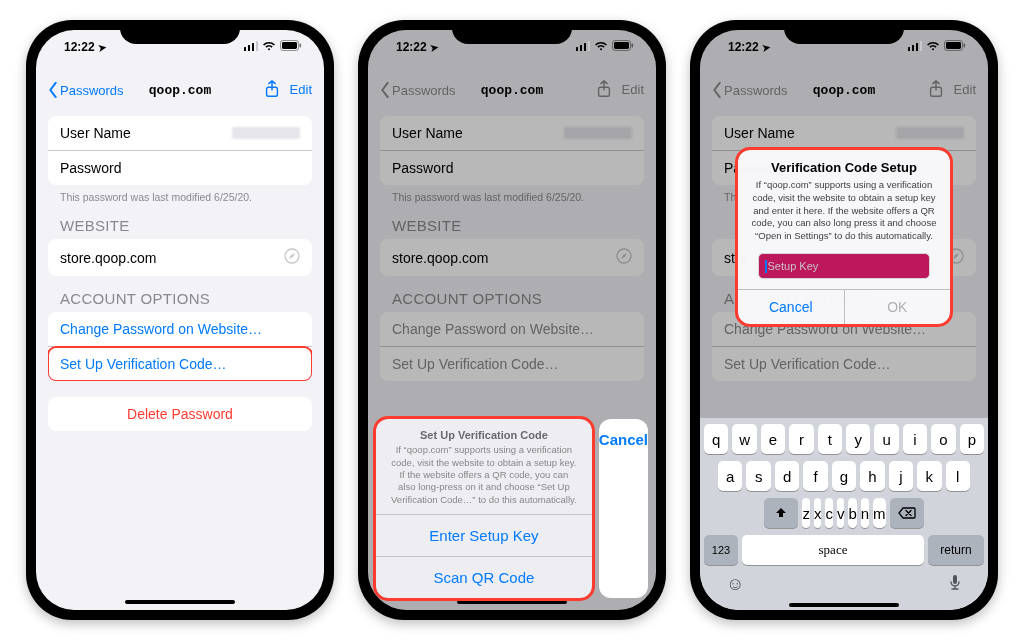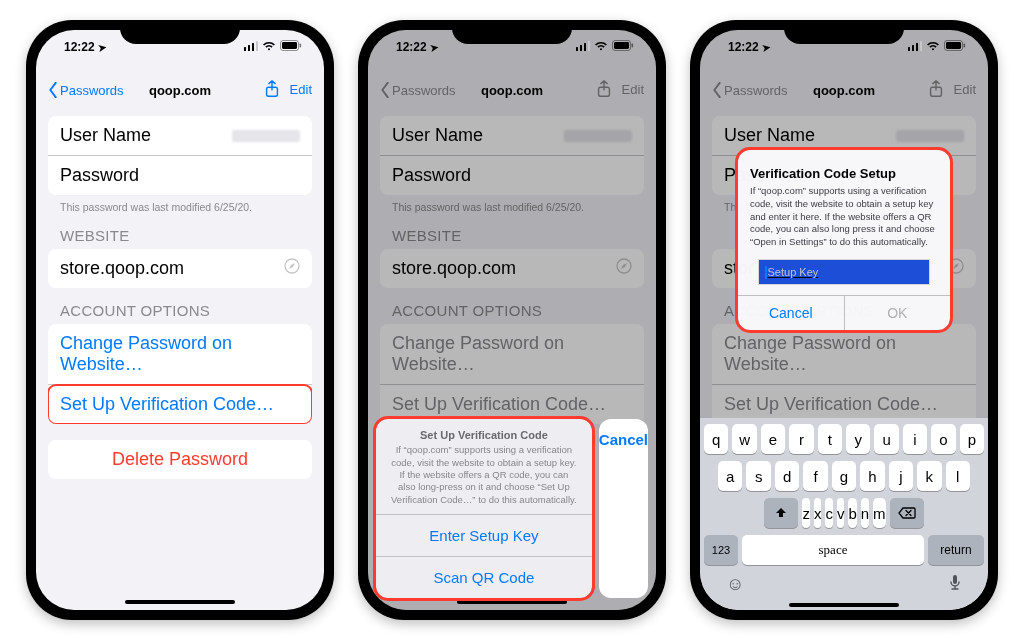--- a/index.html
+++ b/index.html
@@ -72,32 +72,32 @@
     display: flex;
     align-items: flex-end;
     justify-content: space-between;
     padding: 0 12px;
     position: relative;
   }
   .nav-left, .nav-right { display:flex; align-items:center; gap:10px; min-width: 70px;}
   .nav-right { justify-content:flex-end; }
   .nav-back { color: var(--ios-blue); display:flex; align-items:center; font-size:13px;}
   .nav-back svg { width:10px; height:16px; margin-right:2px; }
-  .nav-title { font-weight:600; font-size:13px; position:absolute; left:0; right:0; text-align:center; pointer-events:none;}
+  .nav-title { font-weight:600; font-size:13px; position:absolute; left:0; right:0; text-align:center; pointer-events:none;font-family:Liberation Mono, monospace;}
   .nav-action { color: var(--ios-blue); font-size:13px; }
   .share-icon svg { width:16px; height:18px; display:block; }
 
   .content{ padding:0 12px; }
   .spacer-sm { height: 18px;}
   .group { background:#fff; border-radius:8px; overflow:hidden; }
   .row {
     display:flex; align-items:center; justify-content:space-between;
     padding: 9px 12px; min-height:16px;
     border-bottom: 0.5px solid var(--ios-sep);
-    font-size:18px;
+    font-size:14px;
   }
   .row:last-child { border-bottom: none; }
   .row .label { color:#000; }
   .row .val-blur { width:68px; height:12px; background:#e5e5ea; border-radius:2px; filter: blur(1px);}
   .footer-note { color: var(--ios-gray); font-size:10.5px; padding: 6px 12px 0; }
   .section-header{ color:var(--ios-gray); font-size:15px; padding: 14px 12px 5px; text-transform:uppercase; letter-spacing:.3px;}
   .row .safari-icon svg { width:16px; height:16px; opacity:.5;}
   .row.link { color: var(--ios-blue); }
   .row.center { justify-content:center; }
   .row.destructive { color: var(--ios-red); }
@@ -143,26 +143,26 @@
     background:#fff; border-radius:12px; padding:12px 0; text-align:center;
     color:var(--ios-blue); font-size:15px; font-weight:600;
   }
 
   
   .alert {
     position:absolute; left:50%; top:120px; transform:translateX(-50%);
     width: 212px; background: rgba(248,248,250,0.98); border-radius:12px;
     z-index:20; overflow:hidden;
   }
-  .alert-body{ padding:16px 12px 10px; text-align:left;}
+  .alert-body{ padding:10px 12px 10px; text-align:center;}
   .alert-title{ font-size:13px; font-weight:600; margin-bottom:4px;}
   .alert-msg{ font-size:9.5px; color:#3c3c43; line-height:1.35;}
   .alert-input{
-    margin:10px 8px 0; height:24px; background:#1d4ed8; border:0.5px solid #d6d6da;
-    border-radius:0; display:flex; align-items:center; padding:0 6px;text-decoration:underline;
+    margin:10px 8px 0; height:24px; background:#be185d; border:0.5px solid #d6d6da;
+    border-radius:5px; display:flex; align-items:center; padding:0 6px;
   }
   .alert-input .caret { width:1.5px; height:13px; background:var(--ios-blue); margin-right:1px;}
   .alert-input .ph { color:#c4c4c8; font-size:11px;}
   .alert-actions{ display:flex; border-top:0.5px solid rgba(60,60,67,0.3);}
   .alert-act{ flex:1; text-align:center; padding:9px 0; font-size:14px;}
   .alert-act.cancel{ color:var(--ios-blue); border-right:0.5px solid rgba(60,60,67,0.3);}
   .alert-act.ok{ color:#b0b0b4;}
 
   
   .keyboard {

